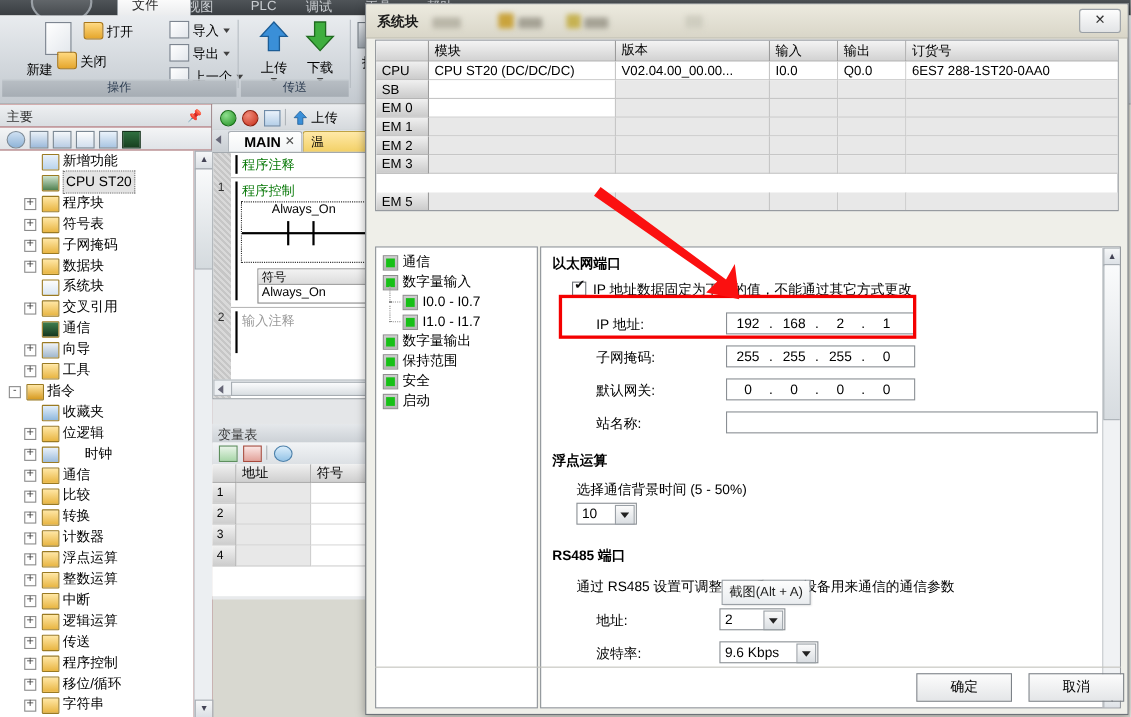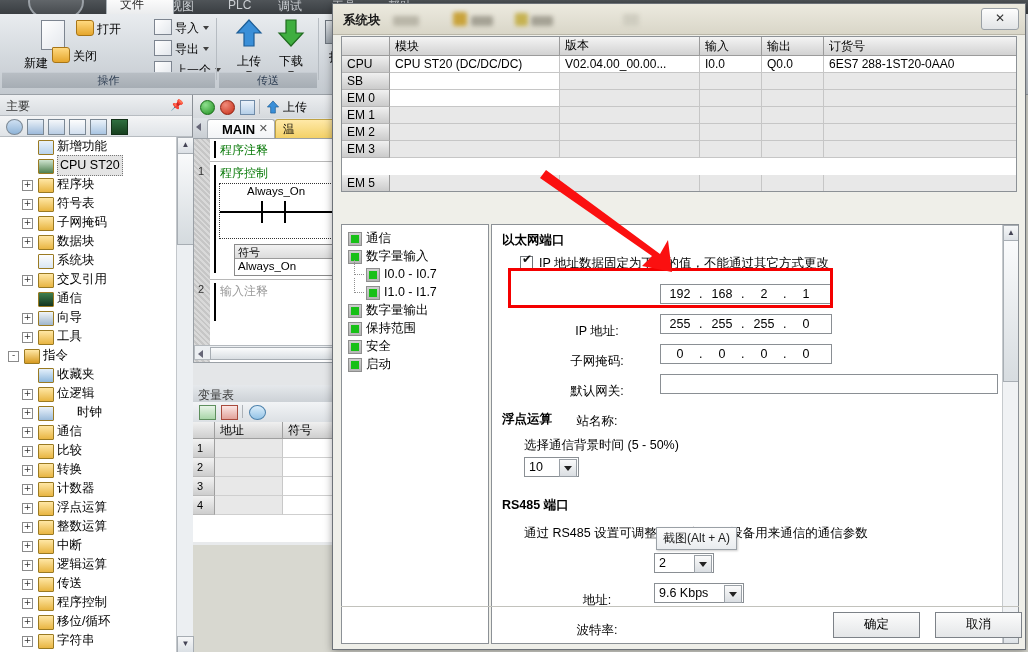--- a/index.html
+++ b/index.html
@@ -148,21 +148,21 @@
   .nbox{position:absolute;top:3px;width:12px;height:12px;background:linear-gradient(#cfcfcf,#b5b5b5);
     border:1px solid #8e8e8e;}
   .nbox i{position:absolute;left:2px;top:2px;width:8px;height:8px;background:#17c017;display:block;}
   .nbox.checked i{background:#17c017;}
   .nlbl{position:absolute;}
   .ndash{position:absolute;border-left:1px dotted #909090;border-bottom:1px dotted #909090;}
 
   #dlg-content{left:158px;top:220px;width:528px;height:420px;background:#fff;
     border:1px solid #8c9196;box-sizing:border-box;overflow:hidden;}
   .sec-h{position:absolute;font-weight:bold;font-size:12.5px;color:#000;}
-  .fld-lbl{position:absolute;font-size:12.5px;text-align:center;margin-top:36px;}
+  .fld-lbl{position:absolute;font-size:12.5px;text-align:left;}
   .ipbox{position:absolute;height:20px;background:#fff;border:1px solid #8a8f94;
     box-sizing:border-box;font-size:12.5px;}
   .ipbox .seg{position:absolute;top:2px;text-align:center;width:34px;}
   .ipbox .dot3{position:absolute;top:2px;}
   .txtbox{position:absolute;height:20px;background:#fff;border:1px solid #8a8f94;box-sizing:border-box;}
   .combo{position:absolute;height:20px;background:#fff;border:1px solid #8a8f94;box-sizing:border-box;}
   .combo .val{position:absolute;left:4px;top:2px;font-size:12.5px;}
   .combo .btn{position:absolute;right:1px;top:1px;width:16px;height:16px;
     background:linear-gradient(#fbfbfb,#dadee2);border:1px solid #9aa0a6;}
   .combo .btn::after{content:"";position:absolute;left:4px;top:6px;

